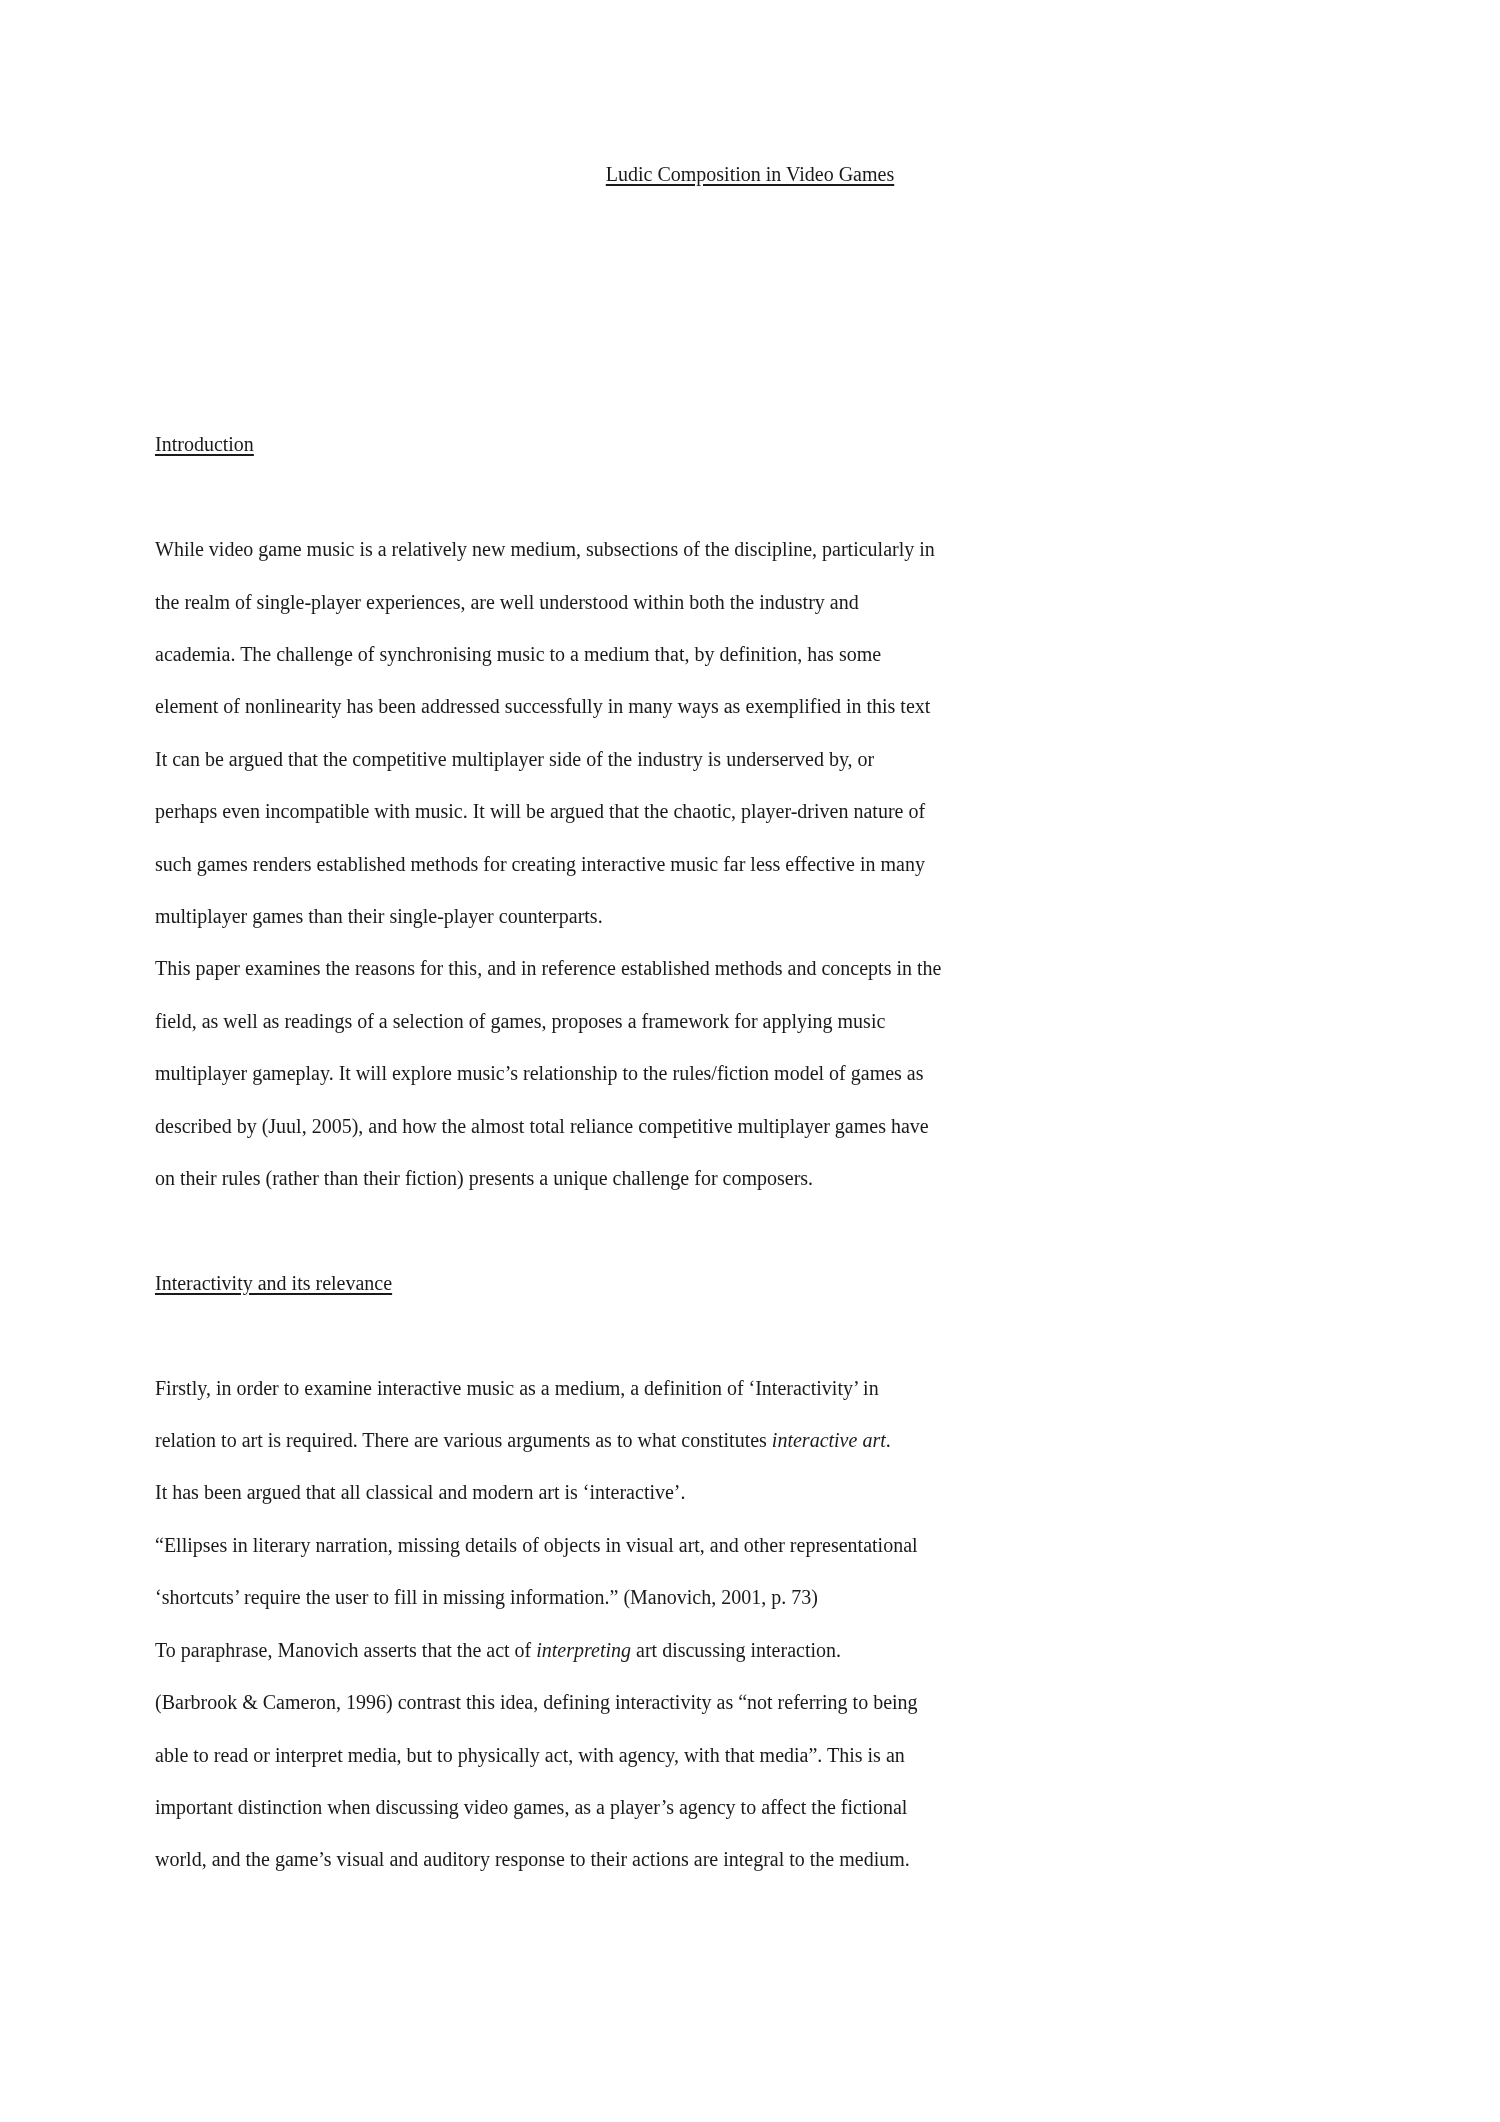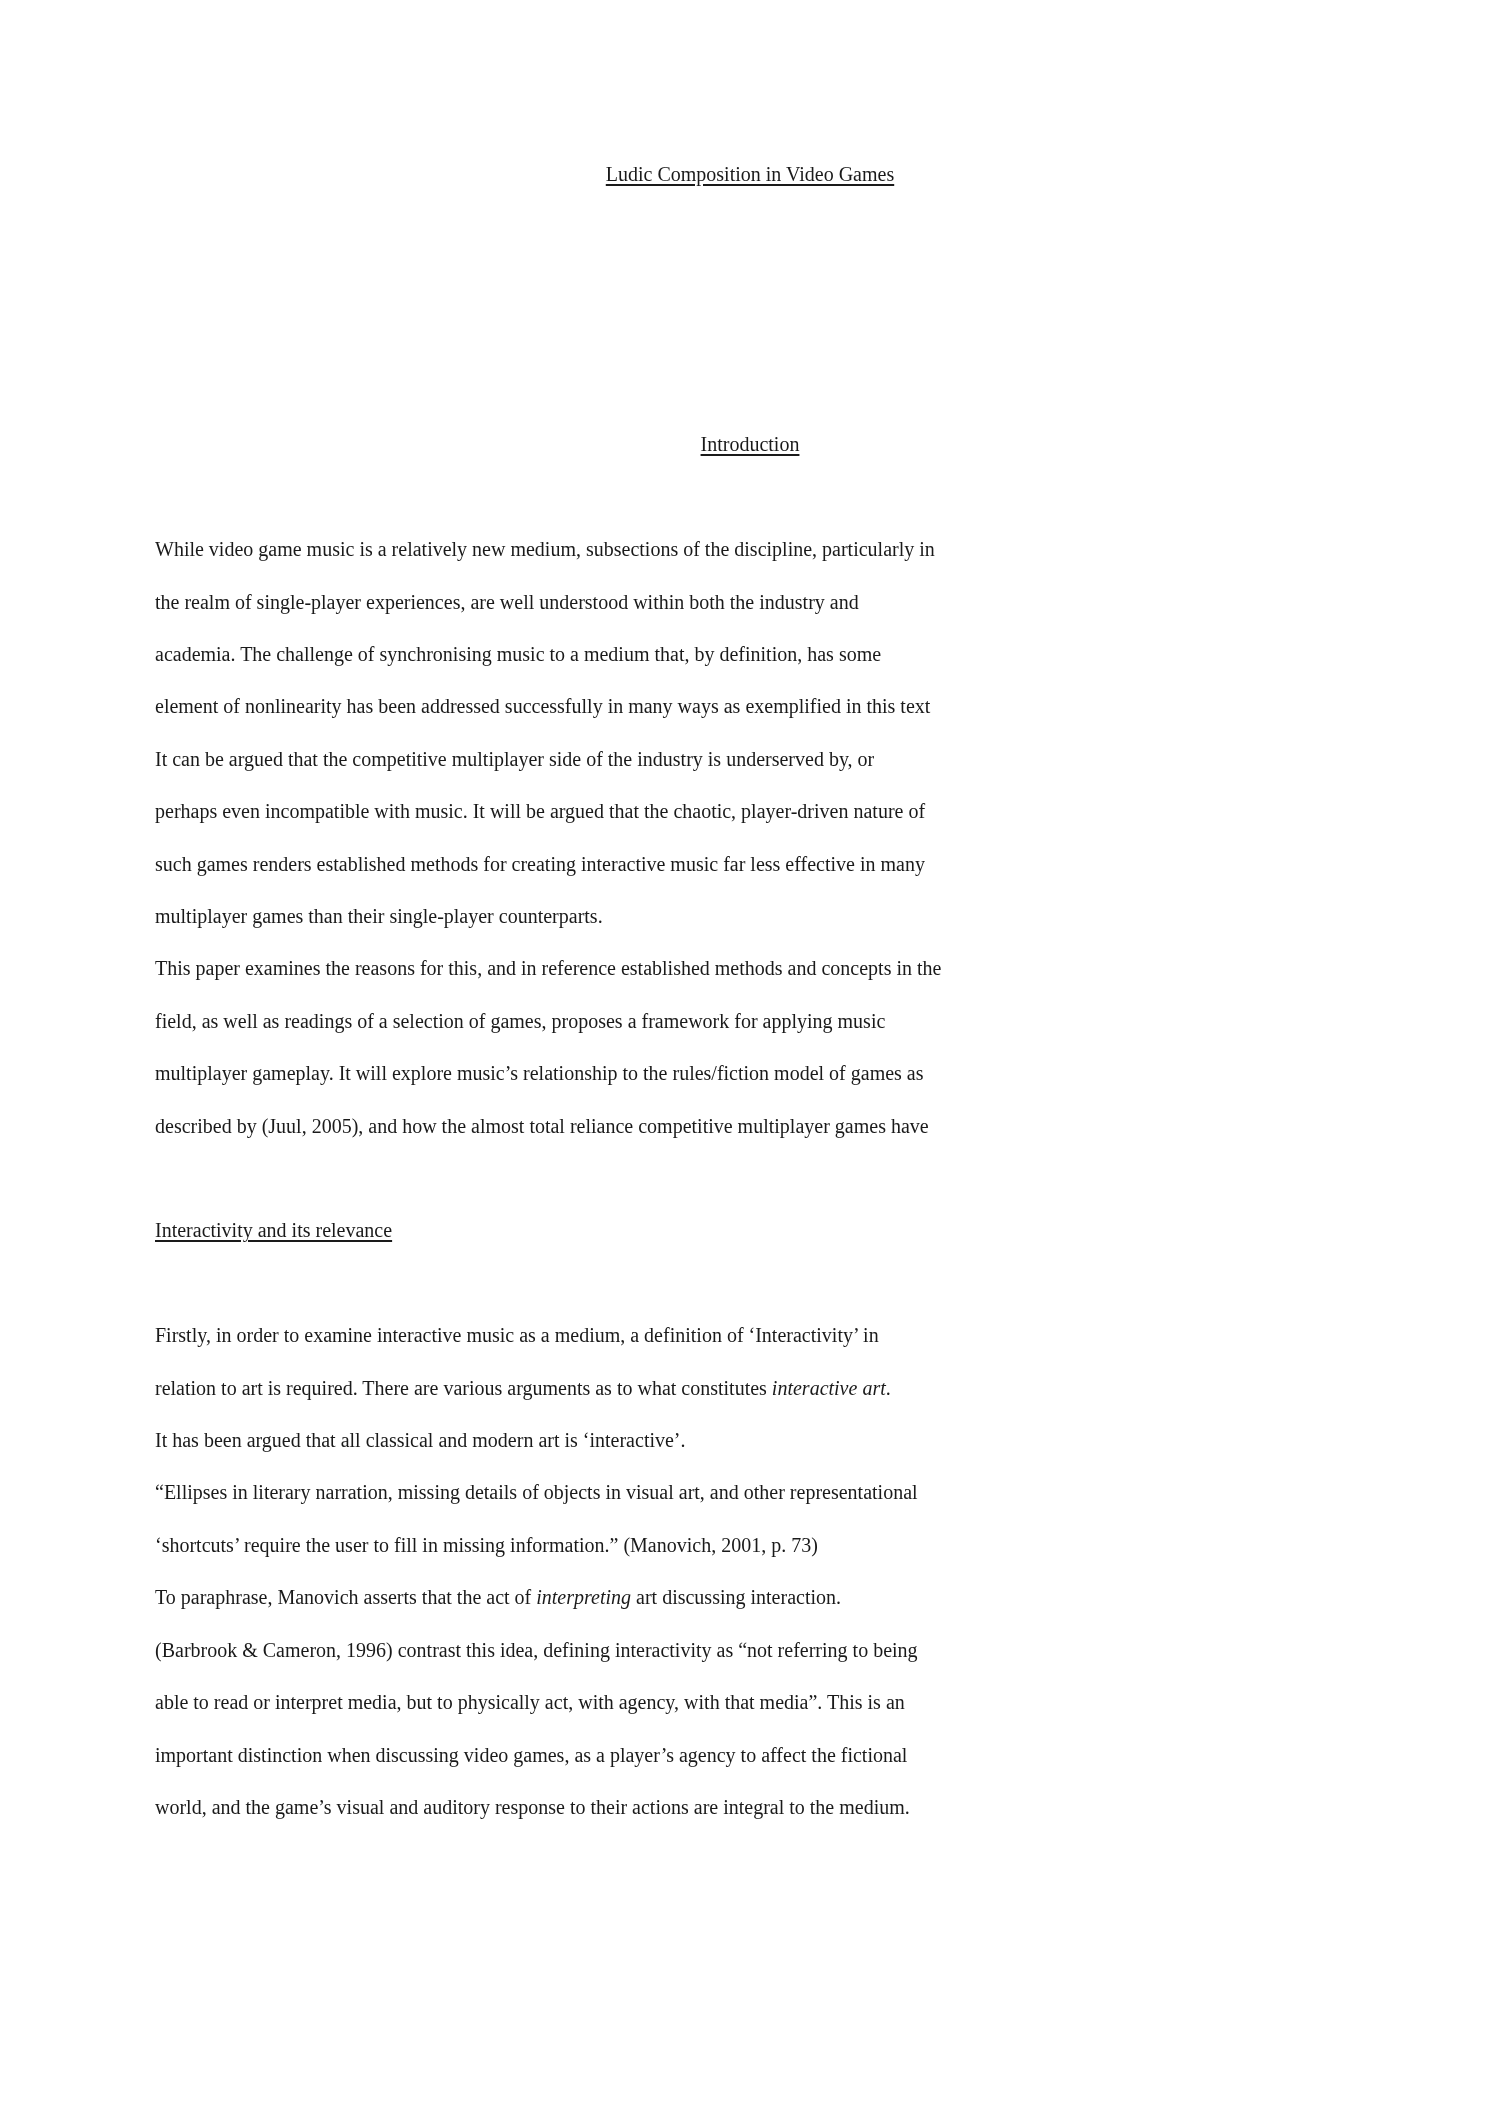--- a/index.html
+++ b/index.html
@@ -32,21 +32,20 @@
   .heading {
     margin-top: 52.4px;
     line-height: 52.4px;
     text-decoration: underline;
     text-decoration-thickness: 2px;
     text-underline-offset: 3px;
     white-space: pre;
   }
   .doc-title + .heading {
     margin-top: 218px;
-    text-align: center;
   }
   .heading + .paragraph {
     margin-top: 52.4px;
   }
   .paragraph {
     margin: 0;
   }
   .line {
     line-height: 52.4px;
     white-space: pre;
@@ -73,20 +72,21 @@
         <div class="line"><span class="run">It can be argued that the competitive multiplayer side of the industry is underserved by, or</span></div>
         <div class="line"><span class="run">perhaps even incompatible with music. It will be argued that the chaotic, player-driven nature of</span></div>
         <div class="line"><span class="run">such games renders established methods for creating interactive music far less effective in many</span></div>
         <div class="line"><span class="run">multiplayer games than their single-player counterparts.</span></div>
       </div>
       <div class="paragraph">
         <div class="line"><span class="run">This paper examines the reasons for this, and in reference established methods and concepts in the</span></div>
         <div class="line"><span class="run">field, as well as readings of a selection of games, proposes a framework for applying music</span></div>
         <div class="line"><span class="run">multiplayer gameplay. It will explore music’s relationship to the rules/fiction model of games as</span></div>
         <div class="line"><span class="run">described by (Juul, 2005), and how the almost total reliance competitive multiplayer games have</span></div>
+        <div class="line"><span class="run">on their rules (rather than their fiction) presents a unique challenge for composers.</span></div>
       </div>
       <div class="heading">Interactivity and its relevance</div>
       <div class="paragraph">
         <div class="line"><span class="run">Firstly, in order to examine interactive music as a medium, a definition of ‘Interactivity’ in</span></div>
         <div class="line"><span class="run">relation to art is required. There are various arguments as to what constitutes </span><span class="run italic">interactive art</span><span class="run">.</span></div>
       </div>
       <div class="paragraph">
         <div class="line"><span class="run">It has been argued that all classical and modern art is ‘interactive’.</span></div>
       </div>
       <div class="paragraph">

